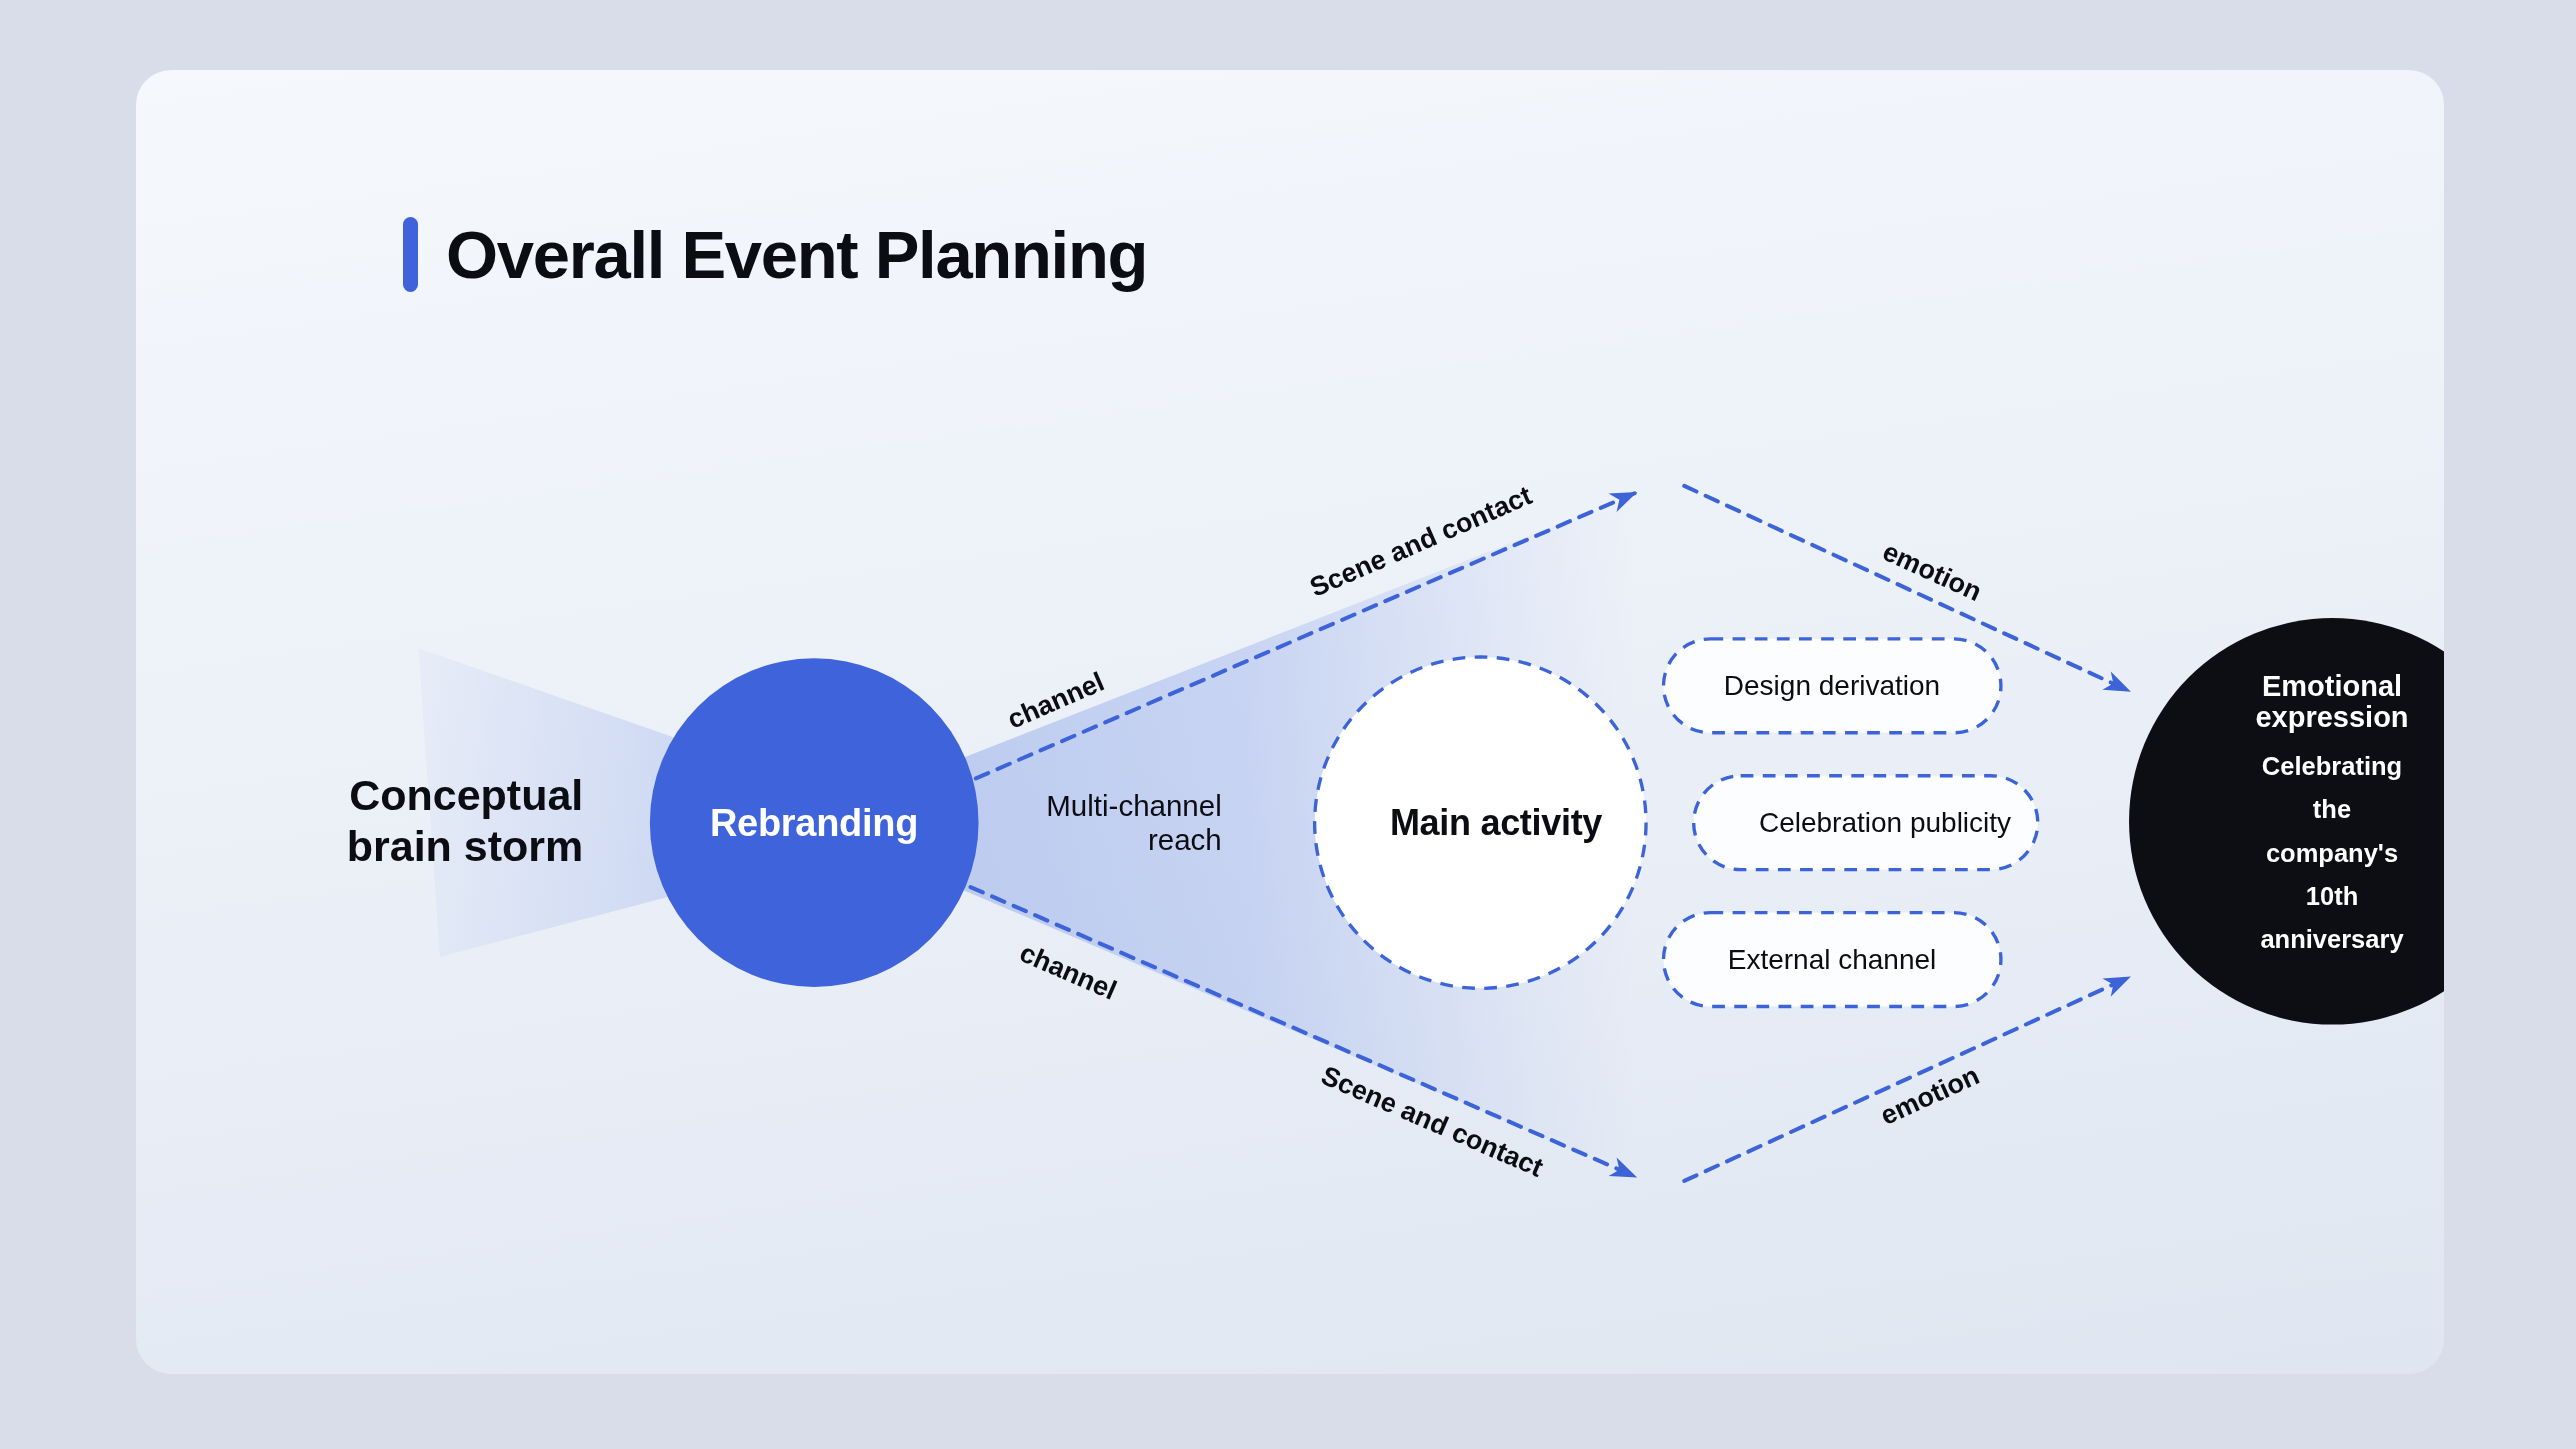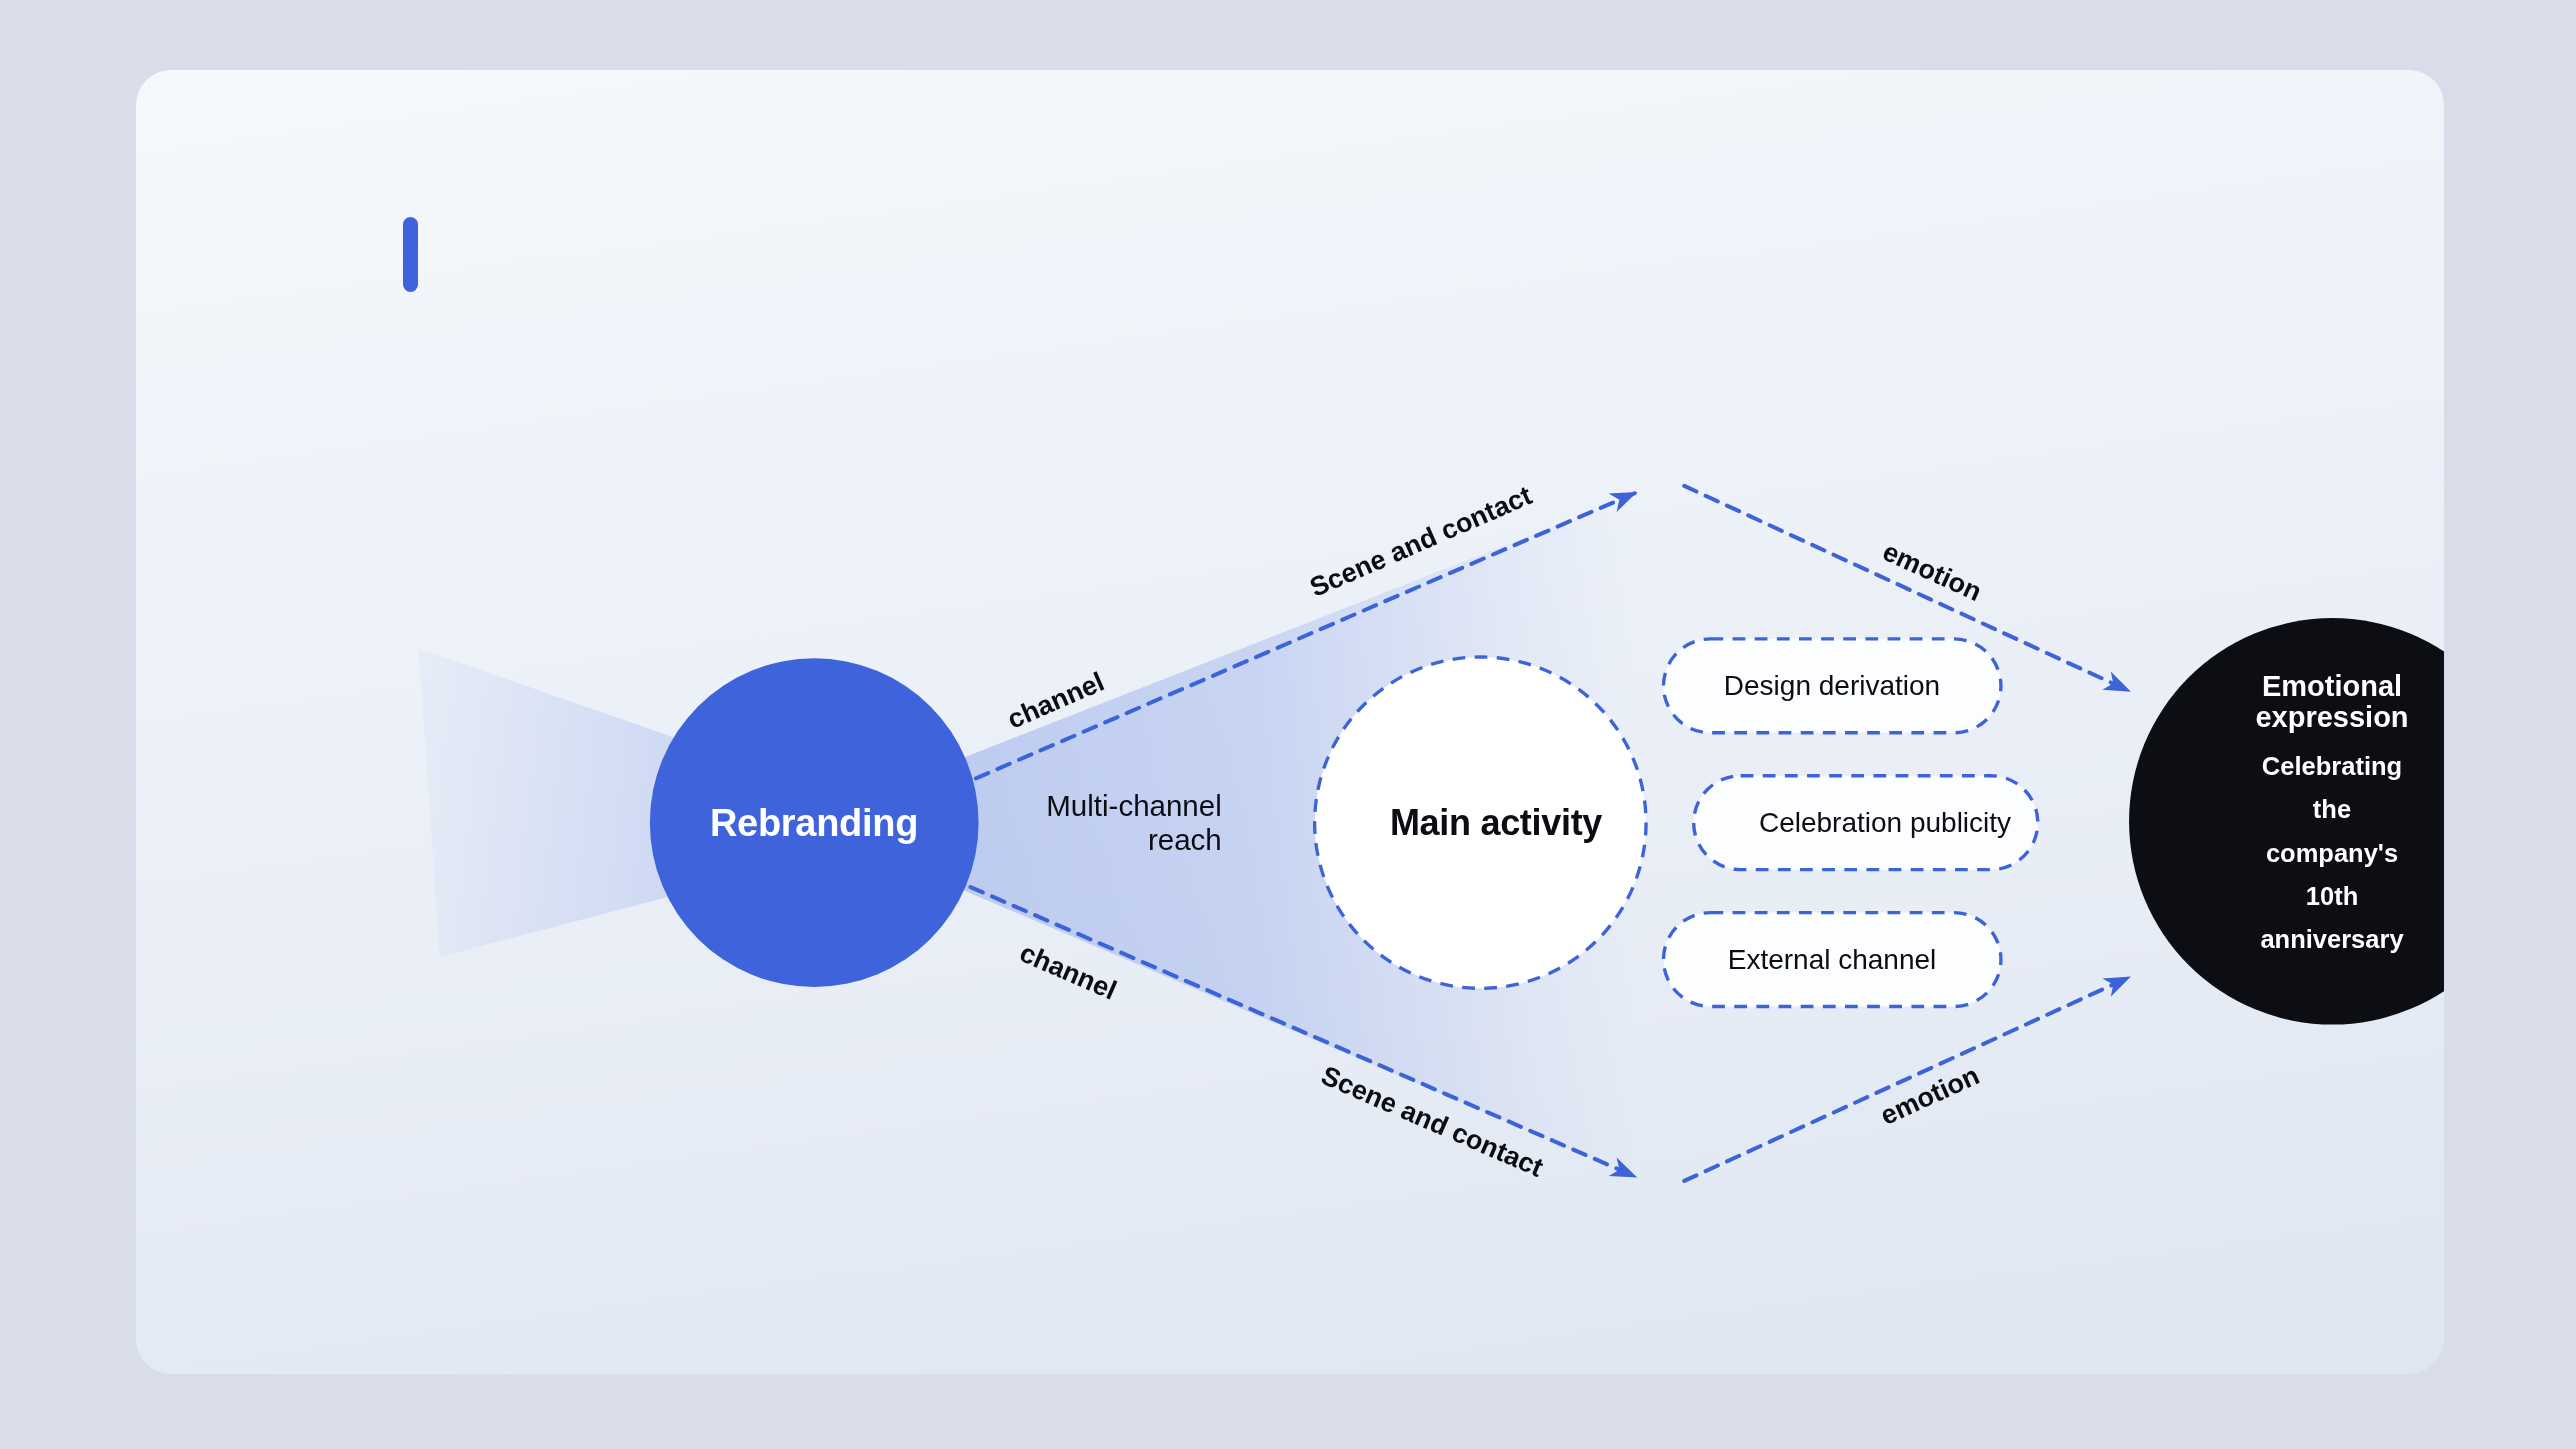--- a/index.html
+++ b/index.html
@@ -67,21 +67,26 @@
 
     <circle cx="1011" cy="1122" r="245" style="fill:var(--accent)"></circle>
     <circle class="nodeframe" cx="2004" cy="1122" r="247" fill="#ffffff"></circle>
     <rect class="nodeframe" x="2277" y="848" width="503" height="140" rx="70" fill="#fbfdfe"></rect>
     <rect class="nodeframe" x="2322" y="1052" width="513" height="140" rx="70" fill="#fbfdfe"></rect>
     <rect class="nodeframe" x="2277" y="1256" width="503" height="140" rx="70" fill="#fbfdfe"></rect>
     <circle cx="3274" cy="1120" r="303" style="fill:var(--node-dark)"></circle>
   </svg>
 
   <div class="title-bar"></div>
+  <div class="page-title">Overall Event Planning</div>
 
+  <div class="node-label src-label" style="left:329px;top:751px;">
+    <div>Conceptual</div>
+    <div>brain storm</div>
+  </div>
 
   <div class="node-label stage1-label" style="left:678px;top:753px;">Rebranding</div>
 
   <div class="edge-label" style="left:920px;top:631px;transform:translate(-50%,-50%) rotate(-23.5deg);">channel</div>
   <div class="edge-label" style="left:1285px;top:472px;transform:translate(-50%,-50%) rotate(-23.5deg);">Scene and contact</div>
   <div class="edge-label" style="left:932px;top:902px;transform:translate(-50%,-50%) rotate(23.5deg);">channel</div>
   <div class="edge-label" style="left:1296px;top:1052px;transform:translate(-50%,-50%) rotate(23.5deg);">Scene and contact</div>
   <div class="edge-label" style="left:1796px;top:502px;transform:translate(-50%,-50%) rotate(24.5deg);">emotion</div>
   <div class="edge-label" style="left:1794px;top:1026px;transform:translate(-50%,-50%) rotate(-24.5deg);">emotion</div>
 

